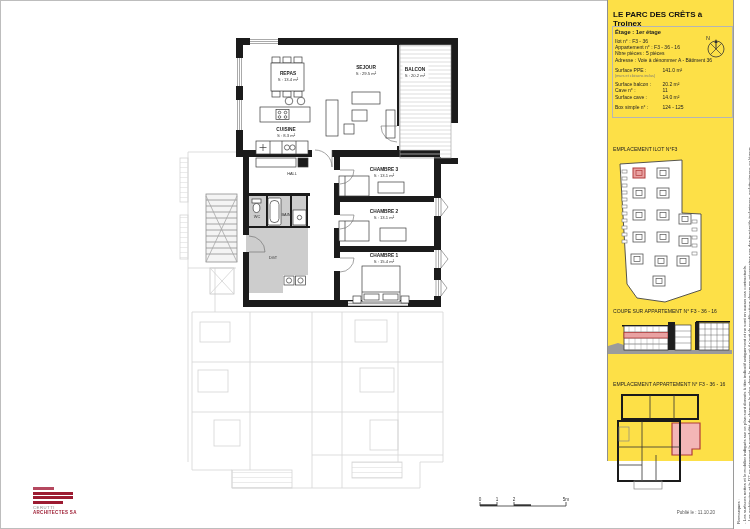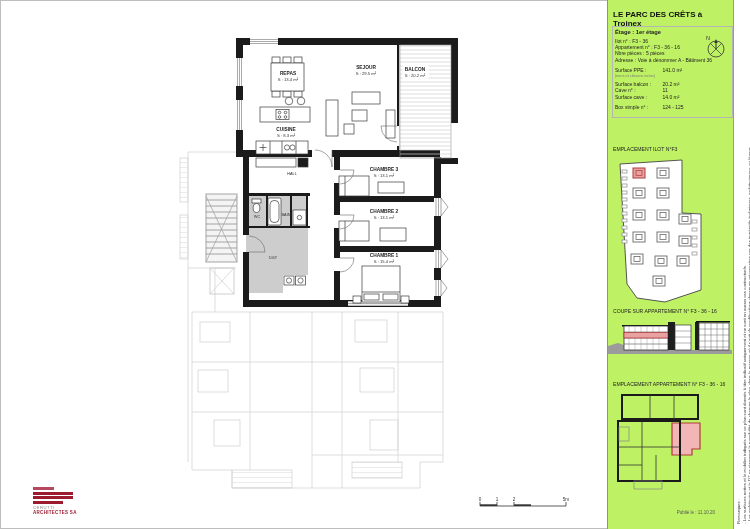--- a/index.html
+++ b/index.html
@@ -6,22 +6,22 @@
   .sheet{position:relative;width:750px;height:529px;background:#fff;
          font-family:"Liberation Sans",sans-serif;overflow:hidden;
          box-shadow:inset 0 0 0 1px #bdbdbd;}
   svg{display:block;}
   .plan-svg{position:absolute;left:0;top:0;}
   .lbl-name{font:4.8px "Liberation Sans",sans-serif;fill:#222;text-anchor:middle;font-weight:bold;}
   .lbl-area{font:4.2px "Liberation Sans",sans-serif;fill:#333;text-anchor:middle;}
   .lbl-small{font:3.9px "Liberation Sans",sans-serif;fill:#333;text-anchor:middle;}
 
   
-  .sidebar{position:absolute;left:607px;top:0;width:126px;height:529px;
-           border-left:1px solid #8f8f8f;background:#bef264;}
+  .sidebar{position:absolute;left:607px;top:0;width:126px;height:461px;
+           border-left:1px solid #8f8f8f;background:#fde047;}
   .sb-title{position:absolute;left:5px;top:10px;width:118px;
             font-size:8px;font-weight:bold;color:#111;letter-spacing:0px;}
   .info-box{position:absolute;left:4px;top:26px;width:119px;height:90px;
             border:0.5px solid #b5b5b5;overflow:hidden;}
   .s50{transform:scale(0.5);transform-origin:0 0;width:200%;}
   .info-inner{padding:3px 4px;font-size:10px;color:#222;}
   .etage{font-size:11.5px;font-weight:bold;margin-bottom:7px;}
   .id-row{display:flex;gap:3px;line-height:12.5px;white-space:nowrap;}
   .srow{display:flex;line-height:12.5px;white-space:nowrap;}
   .srow .lab{width:95px;flex:none;}

